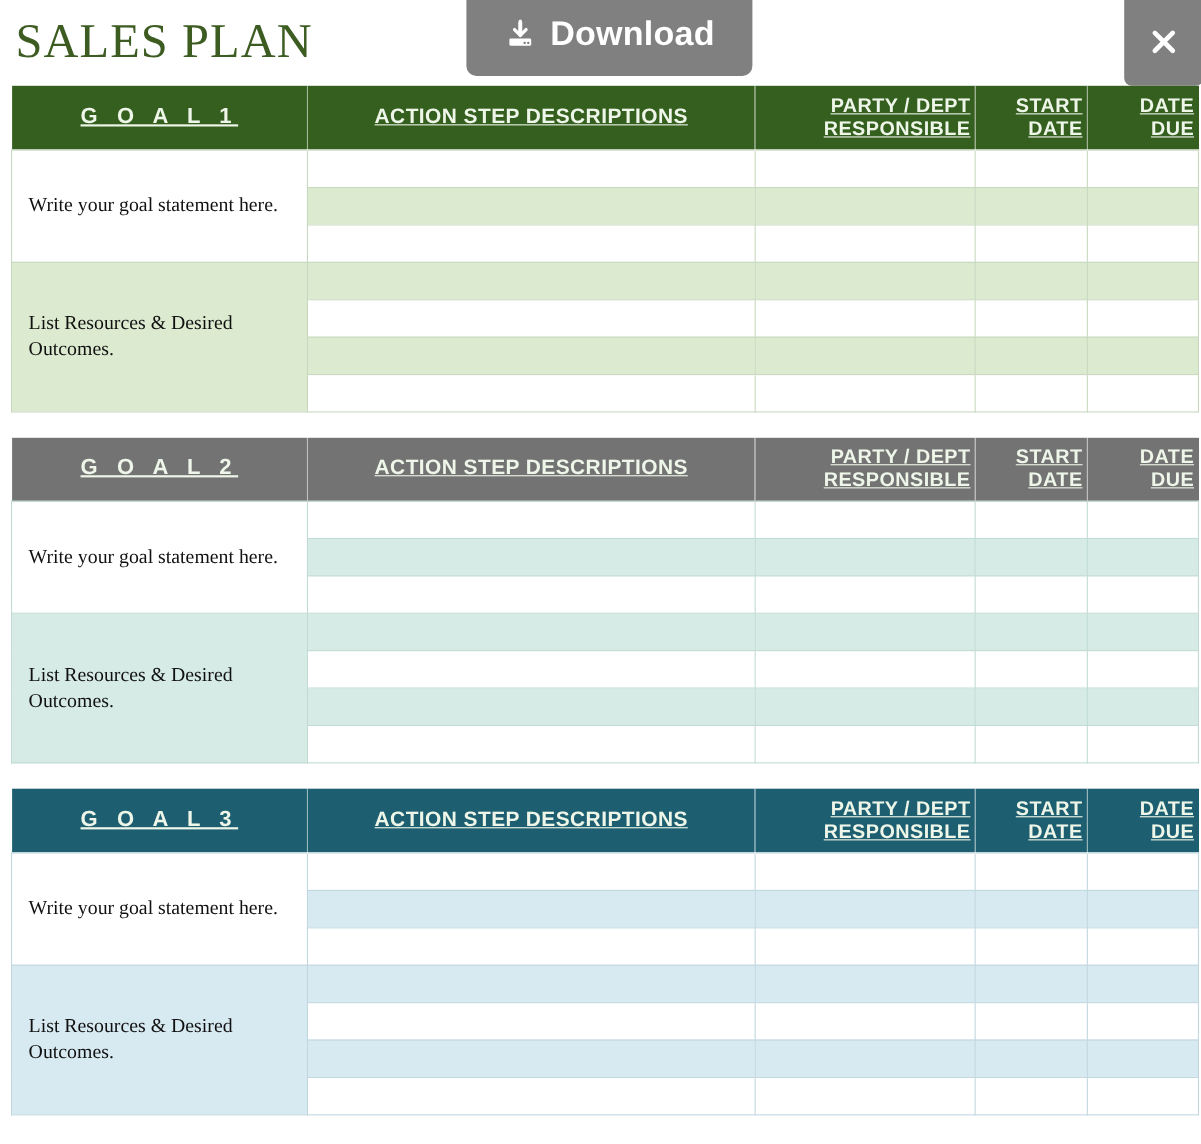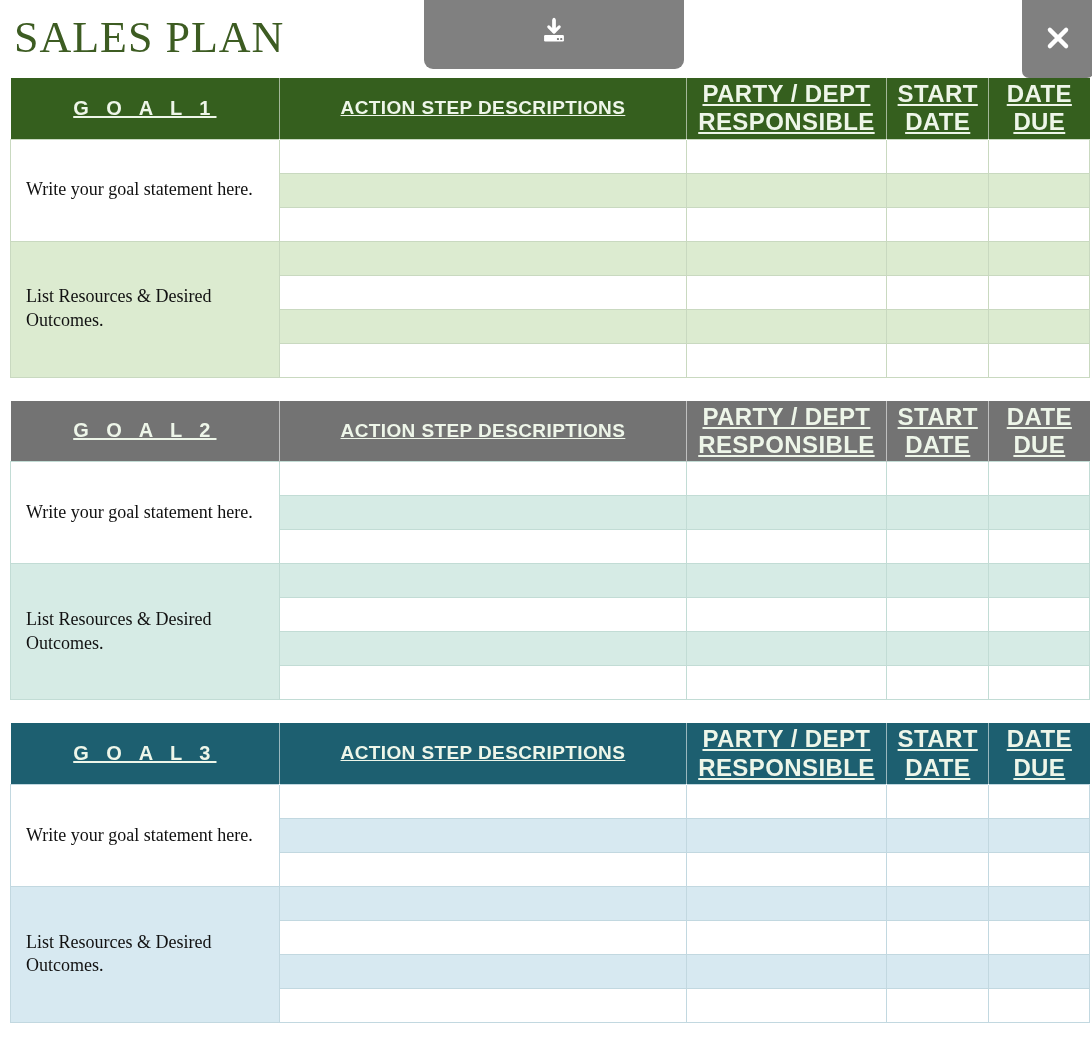--- a/index.html
+++ b/index.html
@@ -123,21 +123,22 @@
     line-height: 1.18;
     box-sizing: border-box;
     text-decoration: underline;
   }
   .goal-table thead th:first-child {
     border-left: none;
     letter-spacing: 6px;
     font-size: 20px;
   }
   .goal-table thead th.th-small {
-    font-size: 24px;
+    font-size: 18px;
+    text-align: right;
   }
 
   
   .g1 thead th { background: #355F1E; }
   .g2 thead th { background: #737373; }
   .g3 thead th { background: #1D5F70; }
 
   .goal-table tbody td {
     height: 34px;
     border: 1px solid #c9d9c0;
@@ -183,20 +184,21 @@
     <span class="dl-icon">
       <svg width="28" height="28" viewBox="0 0 24 24" aria-hidden="true">
         <path d="M12 2 L12 11 M12 13 L7.5 8.5 M12 13 L16.5 8.5" stroke="#ffffff" stroke-width="2.6" fill="none" stroke-linecap="round"></path>
         <path d="M12 3 L12 12.5" stroke="#ffffff" stroke-width="3" stroke-linecap="round"></path>
         <path d="M5.5 14.5 L12 14.5 L12 14.5 Z" fill="#ffffff"></path>
         <rect x="3.5" y="15.5" width="17" height="5.5" rx="1" fill="#ffffff"></rect>
         <rect x="14.5" y="18" width="1.8" height="1.8" rx="0.6" fill="#808080"></rect>
         <rect x="17.3" y="18" width="1.8" height="1.8" rx="0.6" fill="#808080"></rect>
       </svg>
     </span>
+    <span>Download</span>
   </button>
 
   <button class="close-btn">
     <span class="x-icon">
       <svg width="30" height="30" viewBox="0 0 24 24" aria-hidden="true">
         <path d="M5.5 5.5 L18.5 18.5 M18.5 5.5 L5.5 18.5" stroke="#ffffff" stroke-width="3.4" stroke-linecap="round"></path>
       </svg>
     </span>
   </button>
 </div>

